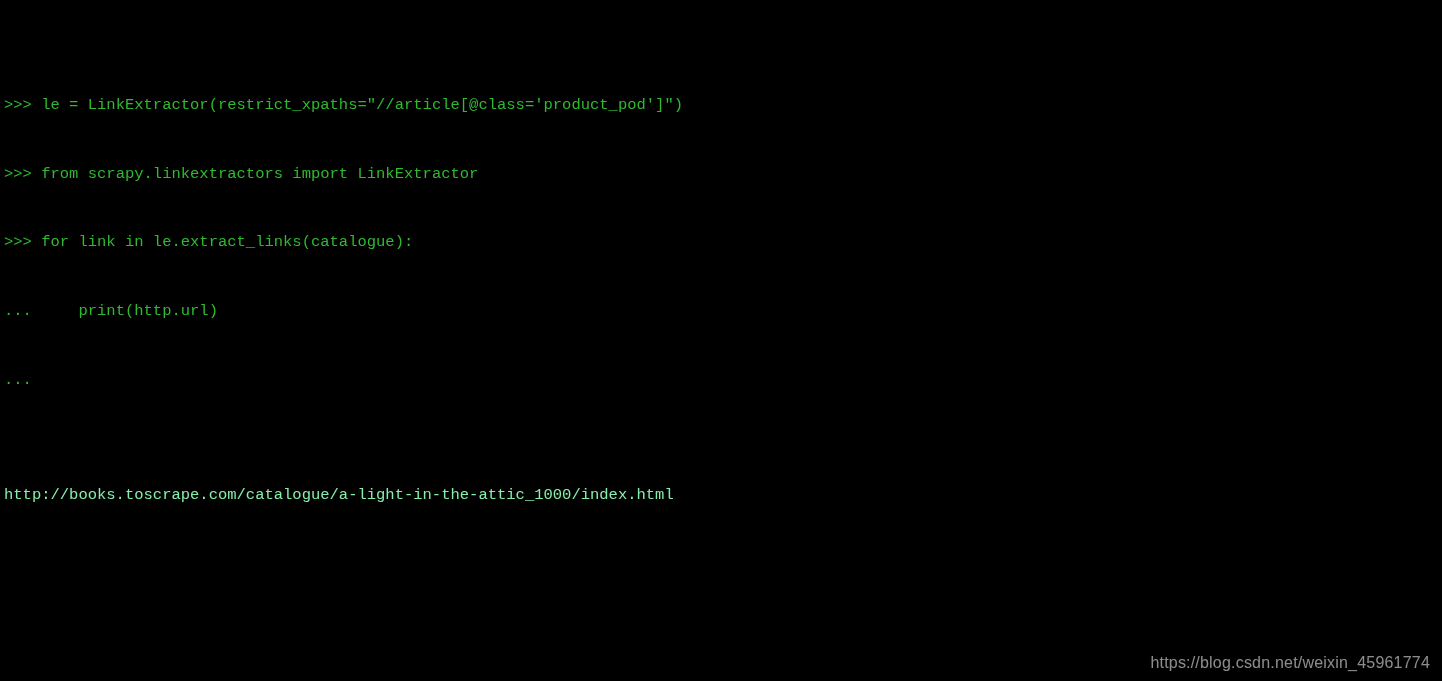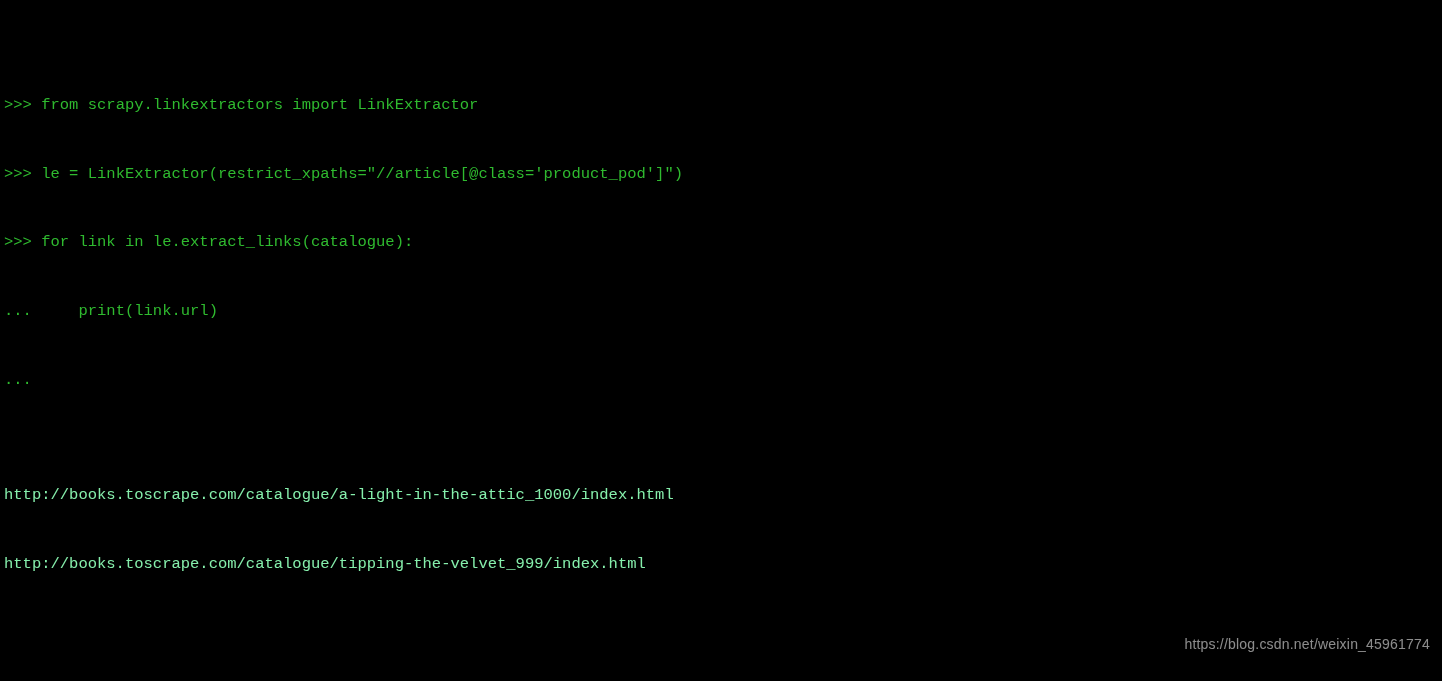--- a/index.html
+++ b/index.html
@@ -24,42 +24,41 @@
   .line {
     display: block;
   }
   .prompt { color: #2fba2f; }
   .cont   { color: #2fba2f; }
   .code   { color: #2fba2f; }
   .output { color: #86efac; }
   .watermark {
     position: absolute;
     right: 12px;
-    bottom: 26px;
+    bottom: 6px;
     color: rgba(255,255,255,0.55);
     font-family: Arial, sans-serif;
-    font-size: 14px;
+    font-size: 16px;
     letter-spacing: 0.2px;
   }
 </style>
 </head>
 <body>
 
 <div class="terminal">
 
   
+  <span class="line"><span class="prompt">&gt;&gt;&gt;</span> <span class="code">le = LinkExtractor(restrict_xpaths="//article[@class='product_pod']")</span></span>
   <span class="line"><span class="prompt">&gt;&gt;&gt;</span> <span class="code">from scrapy.linkextractors import LinkExtractor</span></span>
-  <span class="line"><span class="prompt">&gt;&gt;&gt;</span> <span class="code">le = LinkExtractor(restrict_xpaths="//article[@class='product_pod']")</span></span>
   <span class="line"><span class="prompt">&gt;&gt;&gt;</span> <span class="code">for link in le.extract_links(catalogue):</span></span>
-  <span class="line"><span class="cont">...</span> <span class="code">    print(link.url)</span></span>
+  <span class="line"><span class="cont">...</span> <span class="code">    print(http.url)</span></span>
   <span class="line"><span class="cont">...</span> <span class="code"></span></span>
 
   
   <span class="line output">http://books.toscrape.com/catalogue/a-light-in-the-attic_1000/index.html</span>
-  <span class="line output">http://books.toscrape.com/catalogue/tipping-the-velvet_999/index.html</span>
   
   
   
   
   
   
   
   
   
   

